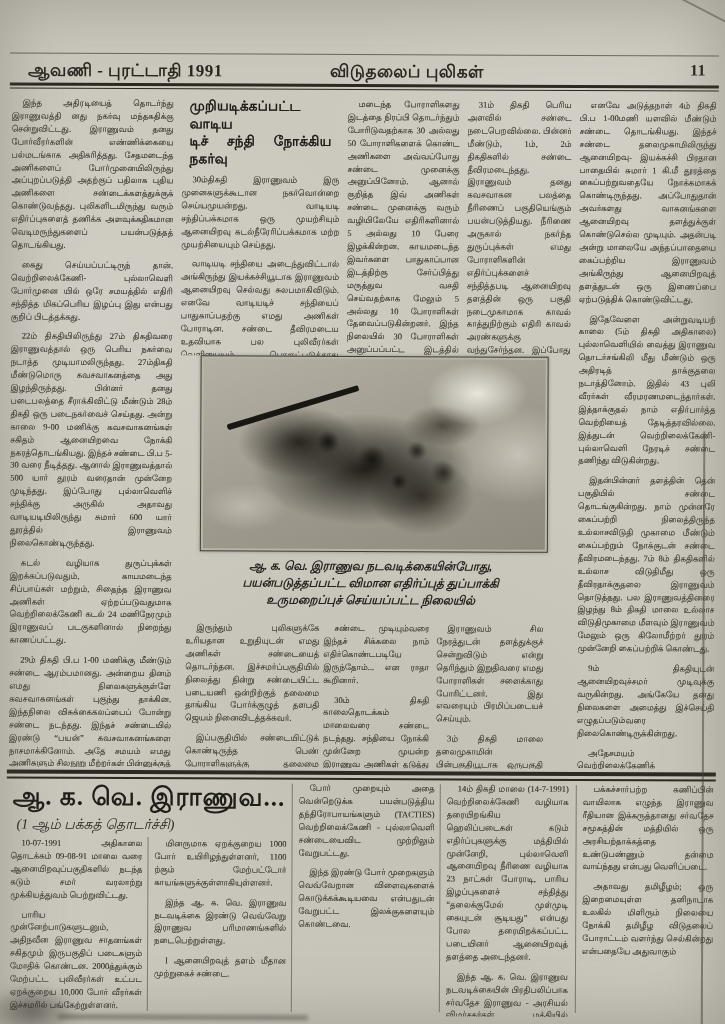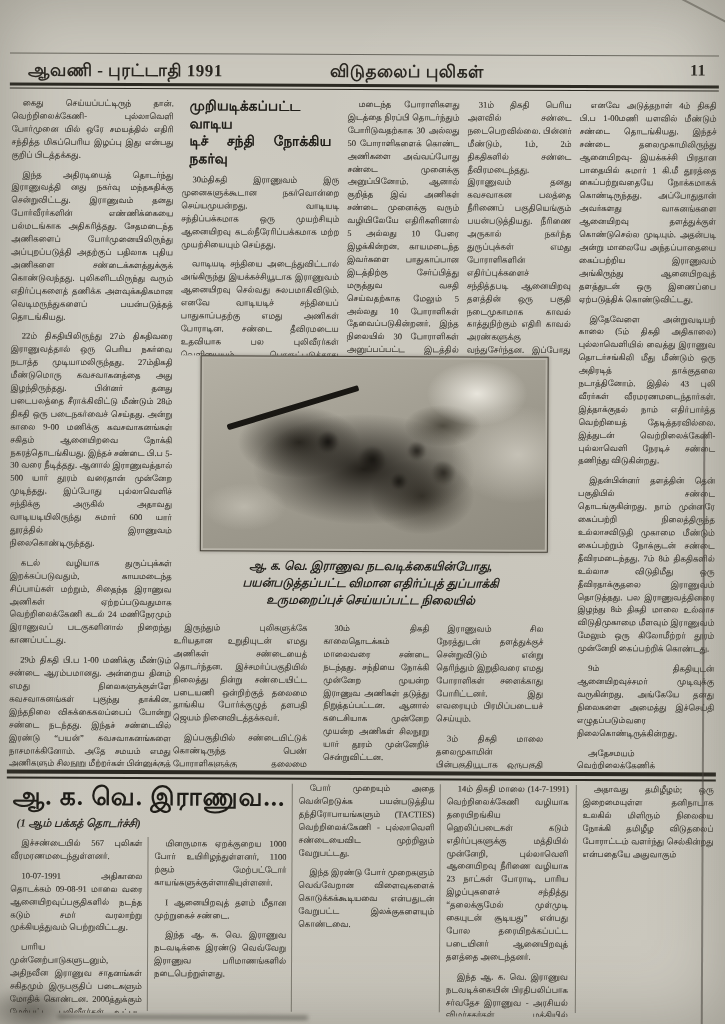--- a/index.html
+++ b/index.html
@@ -40,39 +40,39 @@
       radial-gradient(circle 16px at 20% 30%, rgba(15,13,10,.9), transparent 70%),
       radial-gradient(circle 20px at 45% 50%, rgba(20,18,14,.9), transparent 70%),
       radial-gradient(circle 14px at 70% 40%, rgba(25,22,17,.85), transparent 70%),
       radial-gradient(circle 18px at 85% 65%, rgba(30,27,21,.8), transparent 70%),
       radial-gradient(circle 12px at 60% 75%, rgba(18,16,12,.85), transparent 70%);
     filter:blur(1px);}
   .caption{position:absolute;text-align:center;font-weight:bold;font-style:italic;
     font-size:12px;line-height:17px;color:#23211c;}
   .bhead{position:absolute;font-weight:bold;font-size:25px;line-height:28px;
     color:#1f1d18;letter-spacing:1px;}
-  .bsub{position:absolute;font-weight:bold;font-style:italic;font-size:11px;color:#2a2722;}
+  .bsub{position:absolute;font-weight:normal;font-style:italic;font-size:14px;color:#2a2722;}
   .artifact{position:absolute;pointer-events:none;}
 </style>
 </head>
 <body>
 
 <div class="page">
   <div class="skew">
 
     <div class="hrule" style="left:8px;top:54px;width:709px;height:1px;opacity:.6"></div>
     <span class="hdr" style="left:26px;top:62px">ஆவணி - புரட்டாதி 1991</span>
     <span class="hdr" style="left:302px;top:62px;width:180px;text-align:right;display:inline-block">விடுதலைப் புலிகள்</span>
     <span class="hdr" style="left:688px;top:60px;font-size:16px">11</span>
     <div class="hrule" style="left:8px;top:84px;width:709px;height:3px"></div>
     <div class="hrule" style="left:8px;top:89px;width:709px;height:1px"></div>
 
     <div class="col" style="left:10px;top:98px;width:162px;height:670px">
+        <p class="para">இந்த அதிரடியைத் தொடர்ந்து இராணுவத்தி னது நகர்வு மந்தகதிக்கு சென்றுவிட்டது. இராணுவம் தனது போர்வீரர்களின் எண்ணிக்கையை பல்மடங்காக அதிகரித்தது. சேதமடைந்த அணிகளைப் போர்முனையிலிருந்து அப்புறப்படுத்தி அதற்குப் பதிலாக புதிய அணிகளை சண்டைக்களத்துக்குக் கொண்டுவந்தது. புலிகளிடமிருந்து வரும் எதிர்ப்புகளைத் தணிக்க அளவுக்கதிகமான வெடிமருந்துகளைப் பயன்படுத்தத் தொடங்கியது.</p>
         <p class="para">கைது செய்யப்பட்டிருந் தான். வெற்றிலைக்கேணி- புல்லாவெளி போர்முனை யில் ஒரே சமயத்தில் எதிரி சந்தித்த மிகப்பெரிய இழப்பு இது என்பது குறிப் பிடத்தக்கது.</p>
-        <p class="para">இந்த அதிரடியைத் தொடர்ந்து இராணுவத்தி னது நகர்வு மந்தகதிக்கு சென்றுவிட்டது. இராணுவம் தனது போர்வீரர்களின் எண்ணிக்கையை பல்மடங்காக அதிகரித்தது. சேதமடைந்த அணிகளைப் போர்முனையிலிருந்து அப்புறப்படுத்தி அதற்குப் பதிலாக புதிய அணிகளை சண்டைக்களத்துக்குக் கொண்டுவந்தது. புலிகளிடமிருந்து வரும் எதிர்ப்புகளைத் தணிக்க அளவுக்கதிகமான வெடிமருந்துகளைப் பயன்படுத்தத் தொடங்கியது.</p>
         <p class="para">22ம் திகதியிலிருந்து 27ம் திகதிவரை இராணுவத்தால் ஒரு பெரிய நகர்வை நடாத்த முடியாமலிருந்தது. 27ம்திகதி மீண்டுமொரு கவசவாகனத்தை அது இழந்திருந்தது. பின்னர் தனது படைபலத்தை சீராக்கிவிட்டு மீண்டும் 28ம் திகதி ஒரு படைநகர்வைச் செய்தது. அன்று காலை 9-00 மணிக்கு கவசவாகனங்கள் சகிதம் ஆனையிறவை நோக்கி நகரத்தொடங்கியது. இந்தச் சண்டை பி.ப 5-30 வரை நீடித்தது. ஆனால் இராணுவத்தால் 500 யார் தூரம் வரைதான் முன்னேற முடிந்தது. இப்போது புல்லாவெளிச் சந்திக்கு அருகில் அதாவது வாடியடியிலிருந்து சுமார் 600 யார் தூரத்தில் இராணுவம் நிலைகொண்டிருந்தது.</p>
         <p class="para">கடல் வழியாக துருப்புக்கள் இறக்கப்படுவதும், காயமடைந்த சிப்பாய்கள் மற்றும், சிதைந்த இராணுவ அணிகள் ஏற்றப்படுவதுமாக வெற்றிலைக்கேணி கடல் 24 மணிநேரமும் இராணுவப் படகுகளினால் நிறைந்து காணப்பட்டது.</p>
         <p class="para">29ம் திகதி பி.ப 1-00 மணிக்கு மீண்டும் சண்டை ஆரம்பமானது. அன்றைய தினம் எமது நிலைகளுக்குள்ளே கவசவாகனங்கள் புகுந்து தாக்கின. இந்தநிலை விசுக்கைகலப்பைப் போன்று சண்டை நடந்தது. இந்தச் சண்டையில் இரண்டு “பயன்” கவசவாகனங்களை நாசமாக்கினோம். அதே சமயம் எமது அணிகளும் சிலநூறு மீற்றர்கள் பின்னுக்குத் தள்ளப்பட்டன.</p>
       </div>
 
     <div class="col" style="left:180px;top:98px;width:158px;height:258px">
       <div class="headline2">
         <div>முறியடிக்கப்பட்ட வாடிய</div>
         <div>டிச் சந்தி நோக்கிய நகர்வு</div>
       </div>
@@ -106,57 +106,58 @@
         <div class="barrel"></div>
         <div class="foliage"></div>
       </div>
     </div>
     <div class="caption" style="left:194px;top:558px;width:354px">
       <div>ஆ. க. வெ. இராணுவ நடவடிக்கையின்போது,</div>
       <div>பயன்படுத்தப்பட்ட விமான எதிர்ப்புத் துப்பாக்கி</div>
       <div>உருமறைப்புச் செய்யப்பட்ட நிலையில்</div>
     </div>
 
-    <div class="col" style="left:174px;top:622px;width:134px;height:146px">
+    <div class="col" style="left:186px;top:622px;width:134px;height:146px">
         <p class="para">இருந்தும் புலிகளுக்கே உரியதான உறுதியுடன் எமது அணிகள் சண்டையைத் தொடர்ந்தன. இச்சமர்ப்பகுதியில் நிலைத்து நின்று சண்டையிட்ட படையணி ஒன்றிற்குத் தலைமை தாங்கிய போர்க்குழுத் தளபதி ஜெயம் நினைவிடத்தக்கவர்.</p>
         <p class="para">இப்பகுதியில் சண்டையிட்டுக் கொண்டிருந்த பெண் போராளிகளுக்கு தலைமை தாங்கிய மகளிர்படையணியின் முதுநிலைத் தளபதி ராதா கூறினார்:..</p>
       </div>
     <div class="col" style="left:324px;top:622px;width:106px;height:146px">
+        <p class="para">சண்டை முடியும்வரை இந்தச் சிக்கலை நாம் எதிர்கொண்டபடியே இருந்தோம்... என ராதா கூறினார்.</p>
         <p class="para">30ம் திகதி காலைதொடக்கம் மாலைவரை சண்டை நடந்தது. சந்தியை நோக்கி முன்னேற முயன்ற இராணுவ அணிகள் தடுத்து நிறுத்தப்பட்டன. ஆனால் கடைசியாக முன்னேற முயன்ற அணிகள் சிலநூறு யார் தூரம் முன்னேறிச் சென்றுவிட்டன.</p>
       </div>
     <div class="col" style="left:437px;top:622px;width:107px;height:146px">
         <p class="para">இராணுவம் சில நேரத்துடன் தளத்துக்குச் சென்றுவிடும் என்று தெரிந்தும் இறுதிவரை எமது போராளிகள் சளைக்காது போரிட்டனர். இது எவரையும் பிரமிப்படையச் செய்யும்.</p>
         <p class="para">3ம் திகதி மாலை தலைமுகாமின் பின்பகுதியூடாக ஒருபகுதி இராணுவம் ஆனையிறவுத் தளத்தினுள் புகுந்து கொண்டது. இராணுவம் அமைத்த நீரிணை வழியால் வாகனங்கள் உட்செல்ல முடியாது.</p>
       </div>
 
     <div class="hrule" style="left:8px;top:771px;width:709px;height:4px"></div>
     <div class="hrule" style="left:8px;top:778px;width:709px;height:2px"></div>
 
     <div class="bhead" style="left:14px;top:784px;width:300px">ஆ. க. வெ. இராணுவ...</div>
     <div class="bsub" style="left:18px;top:818px">(1 ஆம் பக்கத் தொடர்ச்சி)</div>
 
     <div class="col" style="left:12px;top:838px;width:132px;height:176px">
-        <p class="para">இச்சண்டையில் 567 புலிகள் வீரமரணமடைந்துள்ளனர்.</p>
         <p class="para">10-07-1991 அதிகாலை தொடக்கம் 09-08-91 மாலை வரை ஆனையிறவுப்பகுதிகளில் நடந்த கடும் சமர் வரலாற்று முக்கியத்துவம் பெற்றுவிட்டது.</p>
         <p class="para">பாரிய முன்னேற்பாடுகளுடனும், அதிநவீன இராணுவ சாதனங்கள் சகிதமும் இருபகுதிப் படைகளும் மோதிக் கொண்டன. 2000த்துக்கும் மேற்பட்ட புலிவீரர்கள் உட்பட ஏறக்குறைய 10,000 போர் வீரர்கள் இச்சமரில் பங்கேற்றுள்ளனர்.</p>
       </div>
     <div class="col" style="left:156px;top:838px;width:132px;height:176px">
         <p class="para">யினருமாக ஏறக்குறைய 1000 போர் உயிரிழந்துள்ளனர், 1100 ற்கும் மேற்பட்டோர் காயங்களுக்குள்ளாகியுள்ளனர்.</p>
+        <p class="para">இந்த ஆ. க. வெ. இராணுவ நடவடிக்கை இரண்டு வெவ்வேறு இராணுவ பரிமாணங்களில் நடைபெற்றுள்ளது.</p>
         <p class="para">I   ஆனையிறவுத் தளம் மீதான முற்றுகைச் சண்டை.</p>
-        <p class="para">இந்த ஆ. க. வெ. இராணுவ நடவடிக்கை இரண்டு வெவ்வேறு இராணுவ பரிமாணங்களில் நடைபெற்றுள்ளது.</p>
       </div>
     <div class="col" style="left:300px;top:782px;width:136px;height:234px">
         <p class="para">போர் முறையும் அதை வென்றெடுக்க பயன்படுத்திய தந்திரோபாயங்களும் (TACTIES) வெற்றிலைக்கேணி - புல்லாவெளி சண்டையைவிட முற்றிலும் வேறுபட்டது.</p>
         <p class="para">இந்த இரண்டு போர் முறைகளும் வெவ்வேறான விளைவுகளைக் கொடுக்கக்கூடியவை என்பதுடன் வேறுபட்ட இலக்குகளையும் கொண்டவை.</p>
       </div>
     <div class="col" style="left:448px;top:782px;width:122px;height:234px">
         <p class="para">14ம் திகதி மாலை (14-7-1991) வெற்றிலைக்கேணி வழியாக தரையிறங்கிய ஹெலிப்படைகள் கடும் எதிர்ப்புகளுக்கு மத்தியில் முன்னேறி, புல்லாவெளி ஆனையிறவு நீரிணை வழியாக 23 நாட்கள் போராடி, பாரிய இழப்புகளைச் சந்தித்து “தலைக்குமேல் முள்முடி கையுடன் சூடியது” என்பது போல தரையிறக்கப்பட்ட படையினர் ஆனையிறவுத் தளத்தை அடைந்தனர்.</p>
         <p class="para">இந்த ஆ. க. வெ. இராணுவ நடவடிக்கையின் பிரதிபலிப்பாக சர்வதேச இராணுவ - அரசியல் விமர்சகர்கள் மத்தியில் ஒருமித்த கருத்தொன்று உருவாகியுள்ளது.</p>
       </div>
     <div class="col" style="left:584px;top:782px;width:131px;height:234px">
+        <p class="para">பக்கச்சார்பற்ற கணிப்பின் வாயிலாக எழுந்த இராணுவ ரீதியான இக்கருத்தானது சர்வதேச சமூகத்தின் மத்தியில் ஒரு அரசியற்தாக்கத்தை உண்டுபண்ணும் தன்மை வாய்ந்தது என்பது வெளிப்படை.</p>
         <p class="para">அதாவது தமிழீழம்; ஒரு இறைமையுள்ள தனிநாடாக உலகில் மிளிரும் நிலையை நோக்கி தமிழீழ விடுதலைப் போராட்டம் வளர்ந்து செல்கின்றது என்பதையே அதுவாகும்</p>
       </div>
 
     <div class="vrule" style="left:149px;top:838px;height:174px"></div>
     <div class="vrule" style="left:293px;top:784px;height:228px"></div>
     <div class="vrule" style="left:441px;top:784px;height:228px"></div>
     <div class="vrule" style="left:577px;top:784px;height:228px"></div>
 
     <div class="artifact" style="left:648px;top:4px;width:92px;height:2px;background:#8d8a80;transform:rotate(27deg)"></div>
     <div class="artifact" style="left:-14px;top:986px;width:96px;height:52px;border-radius:50%;

